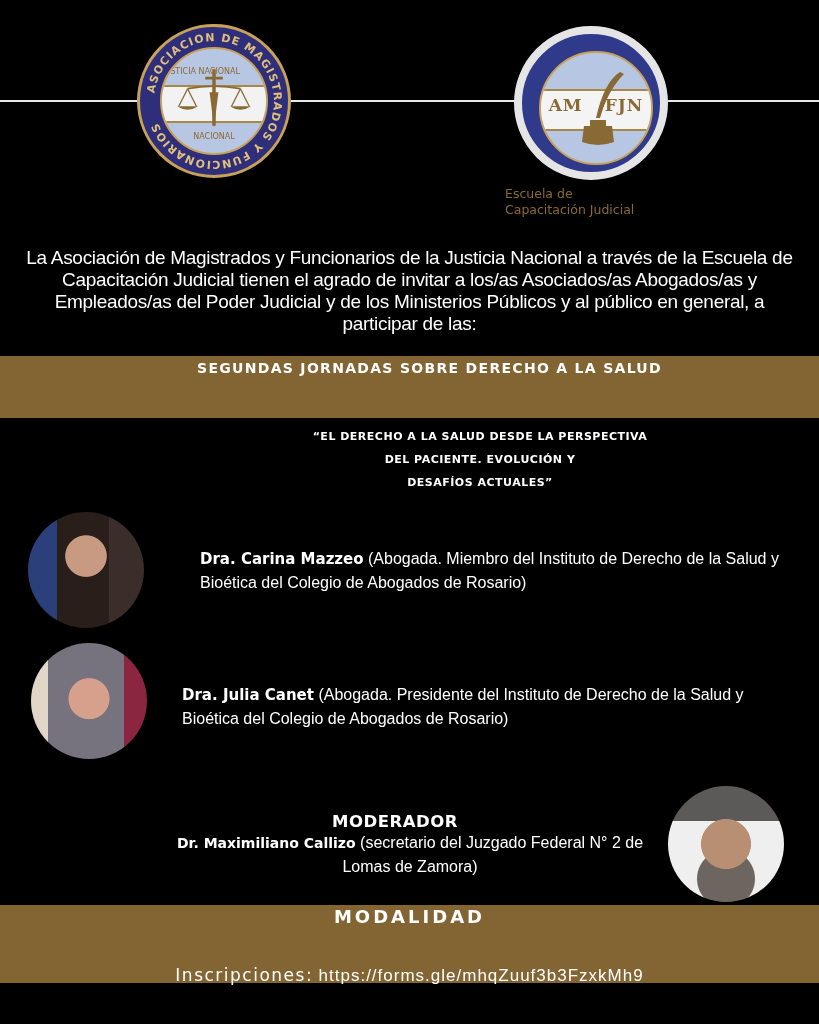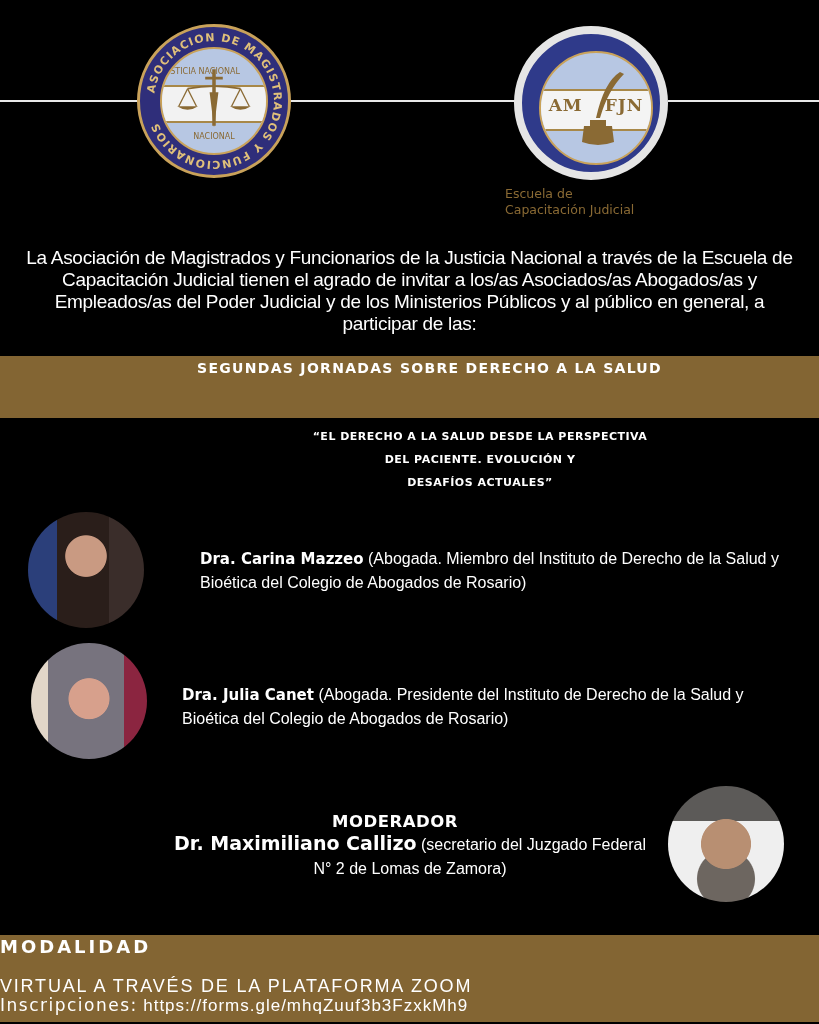--- a/index.html
+++ b/index.html
@@ -30,22 +30,22 @@
   .avatar { position: absolute; border-radius: 50%; overflow: hidden; }
   .av1 { left: 28px; top: 512px; width: 116px; height: 116px; background: radial-gradient(circle at 50% 38%, #c99a82 0 22%, transparent 23%), linear-gradient(90deg, #2b3f7a 0 25%, #2a1e1a 25% 70%, #3a2d2a 70%); }
   .av2 { left: 31px; top: 643px; width: 116px; height: 116px; background: radial-gradient(circle at 50% 48%, #d7a08c 0 24%, transparent 25%), linear-gradient(90deg, #e2d6c8 0 15%, #77737e 15% 80%, #8b2540 80%); }
   .av3 { left: 668px; top: 786px; width: 116px; height: 116px; background: radial-gradient(circle at 50% 50%, #b88f72 0 30%, transparent 31%), radial-gradient(circle at 50% 80%, #6d6660 0 26%, transparent 27%), linear-gradient(180deg, #5c5a58 0 30%, #efefef 30%); }
   .speaker { position: absolute; font-family: "Liberation Sans", sans-serif; font-size: 16px; line-height: 23px; }
   .speaker b { font-family: "DejaVu Sans", sans-serif; font-size: 15px; }
   .sp1 { left: 182px; top: 547px; width: 600px; margin-left: 18px; }
   .sp2 { left: 182px; top: 683px; width: 600px; }
   .mod-label { position: absolute; left: 280px; top: 780px; width: 230px; text-align: center; font-weight: bold; font-size: 16.5px; letter-spacing: 0.5px; margin-top: 32px; }
   .mod-text { position: absolute; left: 170px; top: 831px; width: 480px; text-align: center; font-family: "Liberation Sans", sans-serif; font-size: 16px; line-height: 24px; }
-  .mod-text b { font-family: "DejaVu Sans", sans-serif; font-size: 19px; margin-top: 18px; }
-  .band-bottom { top: 935px; height: 87px; }
+  .mod-text b { font-family: "DejaVu Sans", sans-serif; font-size: 14px; margin-top: 18px; }
+  .band-bottom { top: 905px; height: 78px; text-align: center; }
   .modal-title { position: absolute; top: 1px; width: 100%; font-weight: bold; font-size: 18px; letter-spacing: 3px; }
   .modal-line { position: absolute; width: 100%; font-family: "Liberation Sans", sans-serif; font-size: 18px; letter-spacing: 1.8px; }
   .ml1 { top: 22px; } .ml2 { top: 41px; }
   .inscr { position: absolute; top: 60px; width: 100%; font-size: 17px; }
   .inscr b { font-weight: normal; letter-spacing: 1.5px; }
   .inscr span.url { font-family: "Liberation Sans", sans-serif; letter-spacing: 1px; }
 </style>
 </head>
 <body>
 
@@ -125,18 +125,17 @@
 </div>
 
 <div class="mod-label">MODERADOR</div>
 <div class="mod-text">
   <b>Dr. Maximiliano Callizo</b><span> (secretario del Juzgado Federal N° 2 de Lomas de Zamora)</span>
 </div>
 <div class="avatar av3"></div>
 
 <div class="gold-band band-bottom">
   <div class="modal-title">MODALIDAD</div>
-  <div class="modal-line ml2">VIRTUAL A TRAVÉS DE LA PLATAFORMA ZOOM</div>
   <div class="inscr">
     <b>Inscripciones:</b>
     <span class="url">https://forms.gle/mhqZuuf3b3FzxkMh9</span>
   </div>
 </div>
 
 </body></html>

